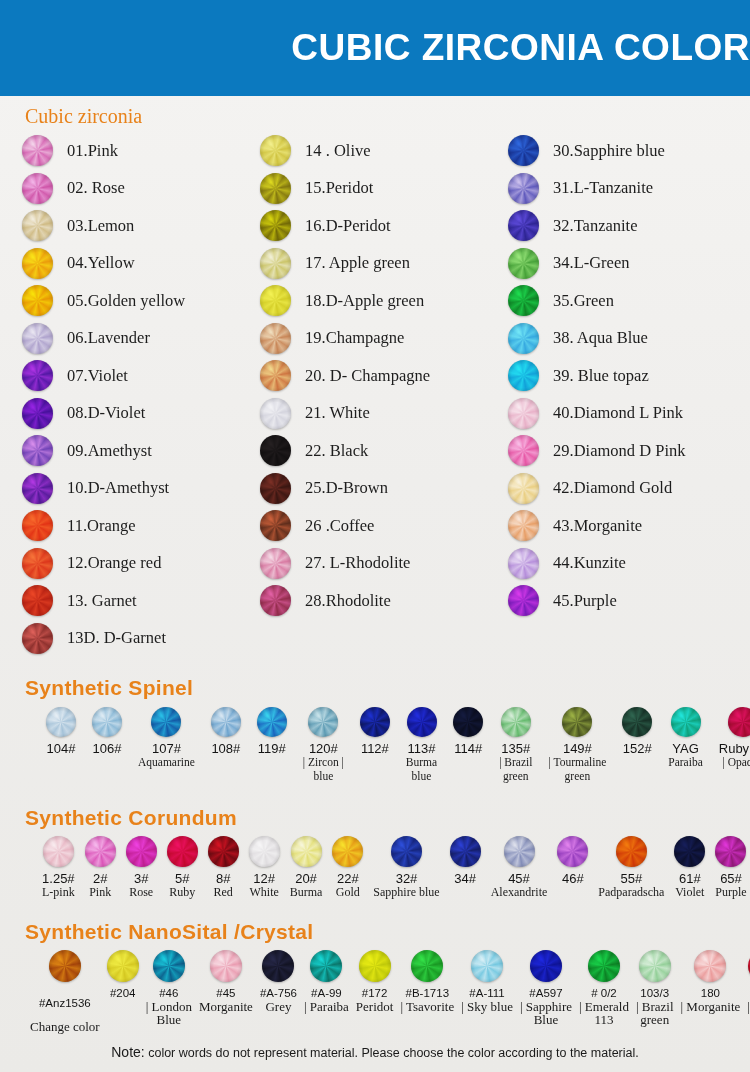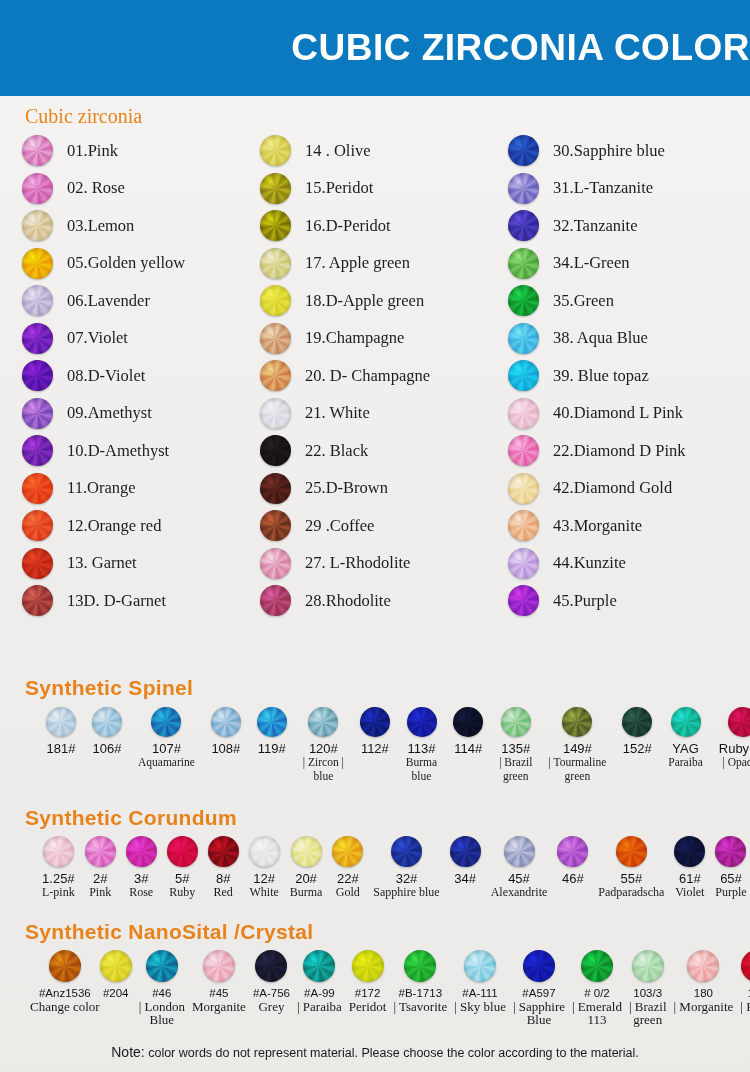--- a/index.html
+++ b/index.html
@@ -193,20 +193,24 @@
         </div>
         <div class="cz-row">
           <div class="gem" style="background: rgb(216, 108, 184);"></div>
           <div class="cz-label">02. Rose</div>
         </div>
         <div class="cz-row">
           <div class="gem" style="background: rgb(216, 199, 154);"></div>
           <div class="cz-label">03.Lemon</div>
         </div>
         <div class="cz-row">
+          <div class="gem" style="background: rgb(239, 174, 14);"></div>
+          <div class="cz-label">04.Yellow</div>
+        </div>
+        <div class="cz-row">
           <div class="gem" style="background: rgb(237, 170, 5);"></div>
           <div class="cz-label">05.Golden yellow</div>
         </div>
         <div class="cz-row">
           <div class="gem" style="background: rgb(189, 179, 214);"></div>
           <div class="cz-label">06.Lavender</div>
         </div>
         <div class="cz-row">
           <div class="gem" style="background: rgb(106, 31, 181);"></div>
           <div class="cz-label">07.Violet</div>
@@ -276,21 +280,21 @@
         <div class="cz-row">
           <div class="gem" style="background: rgb(22, 19, 20);"></div>
           <div class="cz-label">22. Black</div>
         </div>
         <div class="cz-row">
           <div class="gem" style="background: rgb(74, 28, 22);"></div>
           <div class="cz-label">25.D-Brown</div>
         </div>
         <div class="cz-row">
           <div class="gem" style="background: rgb(123, 58, 35);"></div>
-          <div class="cz-label">29 .Coffee</div>
+          <div class="cz-label">26 .Coffee</div>
         </div>
         <div class="cz-row">
           <div class="gem" style="background: rgb(224, 147, 180);"></div>
           <div class="cz-label">27. L-Rhodolite</div>
         </div>
         <div class="cz-row">
           <div class="gem" style="background: rgb(168, 58, 99);"></div>
           <div class="cz-label">28.Rhodolite</div>
         </div>
       </div>
@@ -322,21 +326,21 @@
         <div class="cz-row">
           <div class="gem" style="background: rgb(22, 179, 224);"></div>
           <div class="cz-label">39. Blue topaz</div>
         </div>
         <div class="cz-row">
           <div class="gem" style="background: rgb(237, 192, 211);"></div>
           <div class="cz-label">40.Diamond L Pink</div>
         </div>
         <div class="cz-row">
           <div class="gem" style="background: rgb(236, 114, 183);"></div>
-          <div class="cz-label">22.Diamond D Pink</div>
+          <div class="cz-label">29.Diamond D Pink</div>
         </div>
         <div class="cz-row">
           <div class="gem" style="background: rgb(238, 216, 154);"></div>
           <div class="cz-label">42.Diamond  Gold</div>
         </div>
         <div class="cz-row">
           <div class="gem" style="background: rgb(236, 177, 132);"></div>
           <div class="cz-label">43.Morganite</div>
         </div>
         <div class="cz-row">
@@ -348,21 +352,21 @@
           <div class="cz-label">45.Purple</div>
         </div>
       </div>
   </div>
 
   <div class="band" id="spinel-band">
     <div class="sec-head">Synthetic Spinel</div>
     <div class="band-row" id="spinel-row">
         <div class="swatch" style="margin-right: 16px;">
           <div class="gem" style="background: rgb(182, 206, 224);"></div>
-          <div class="sw-code">181#</div>
+          <div class="sw-code">104#</div>
           <div class="sw-name"></div>
         </div>
         <div class="swatch" style="margin-right: 16px;">
           <div class="gem" style="background: rgb(157, 196, 221);"></div>
           <div class="sw-code">106#</div>
           <div class="sw-name"></div>
         </div>
         <div class="swatch" style="margin-right: 16px; justify-content: flex-end;">
           <div class="gem" style="background: rgb(24, 115, 183);"></div>
           <div class="sw-code">107#</div>
@@ -507,21 +511,21 @@
           <div class="gem" style="background: rgb(166, 32, 145);"></div>
           <div class="sw-code">65#</div>
           <div class="sw-name">Purple</div>
         </div>
       </div>
   </div>
 
   <div class="band" id="nano-band">
     <div class="sec-head">Synthetic NanoSital /Crystal</div>
     <div class="band-row" id="nano-row">
-        <div class="swatch" style="">
+        <div class="swatch" style="margin-right: 7px; gap: 10px;">
           <div class="gem" style="background: rgb(180, 86, 12);"></div>
           <div class="sw-code">#Anz1536</div>
           <div class="sw-name">Change color</div>
         </div>
         <div class="swatch" style="margin-right: 7px;">
           <div class="gem" style="background: rgb(221, 211, 43);"></div>
           <div class="sw-code">#204</div>
           <div class="sw-name"></div>
         </div>
         <div class="swatch" style="margin-right: 7px;">

